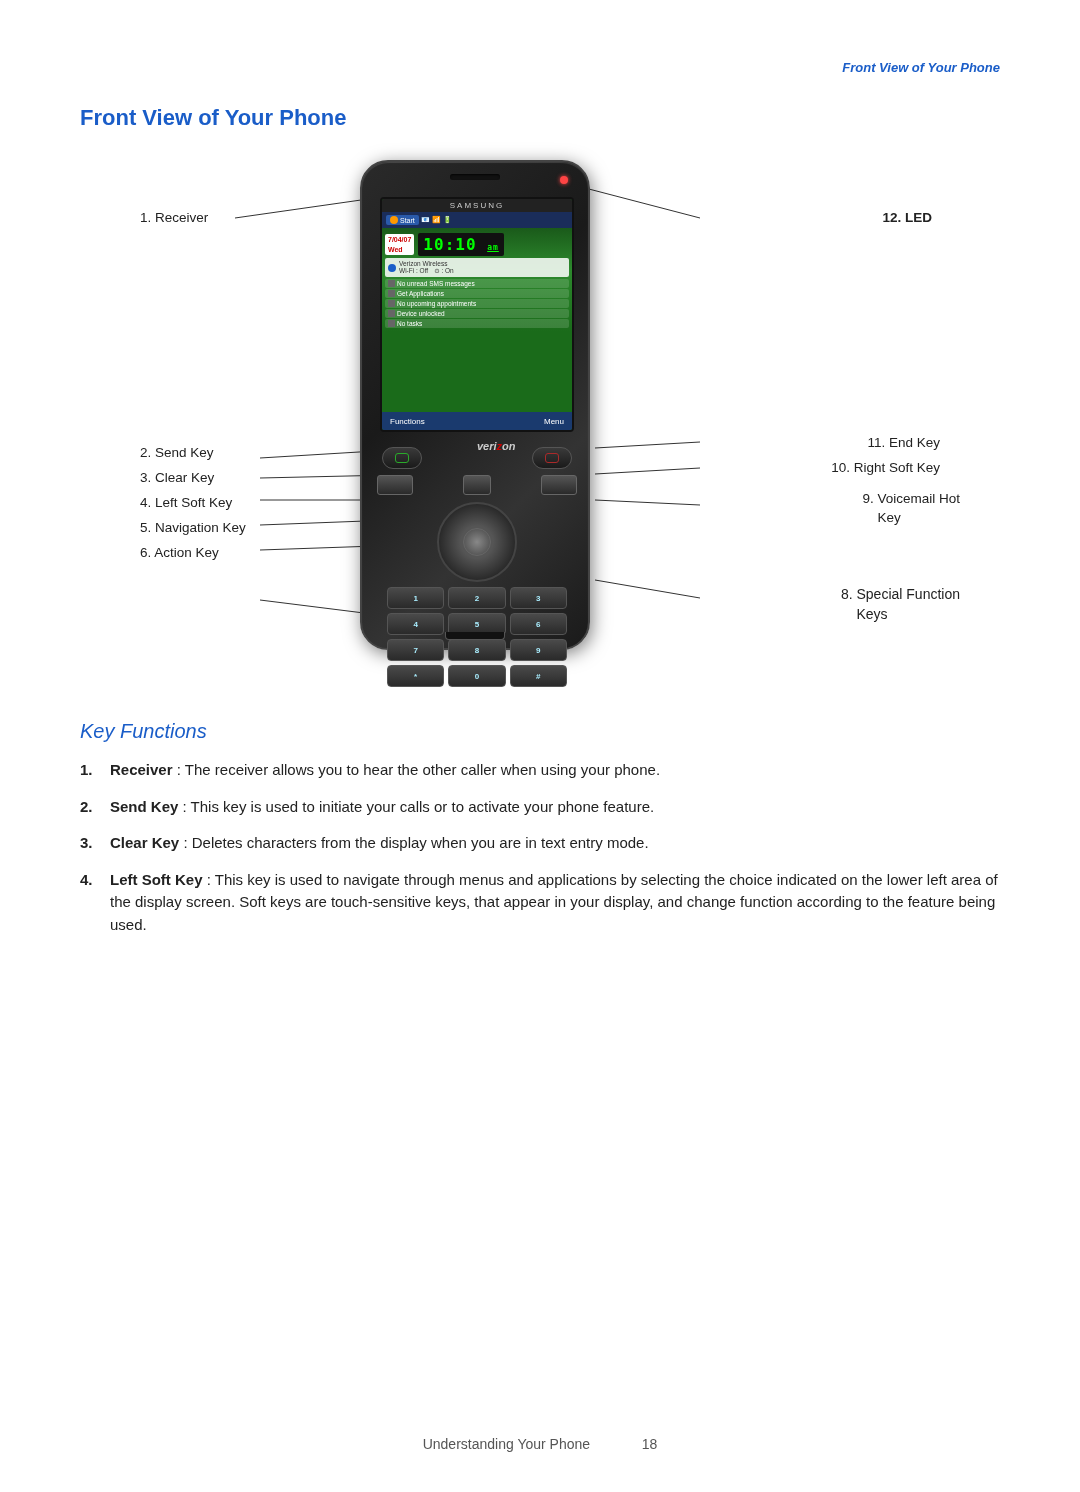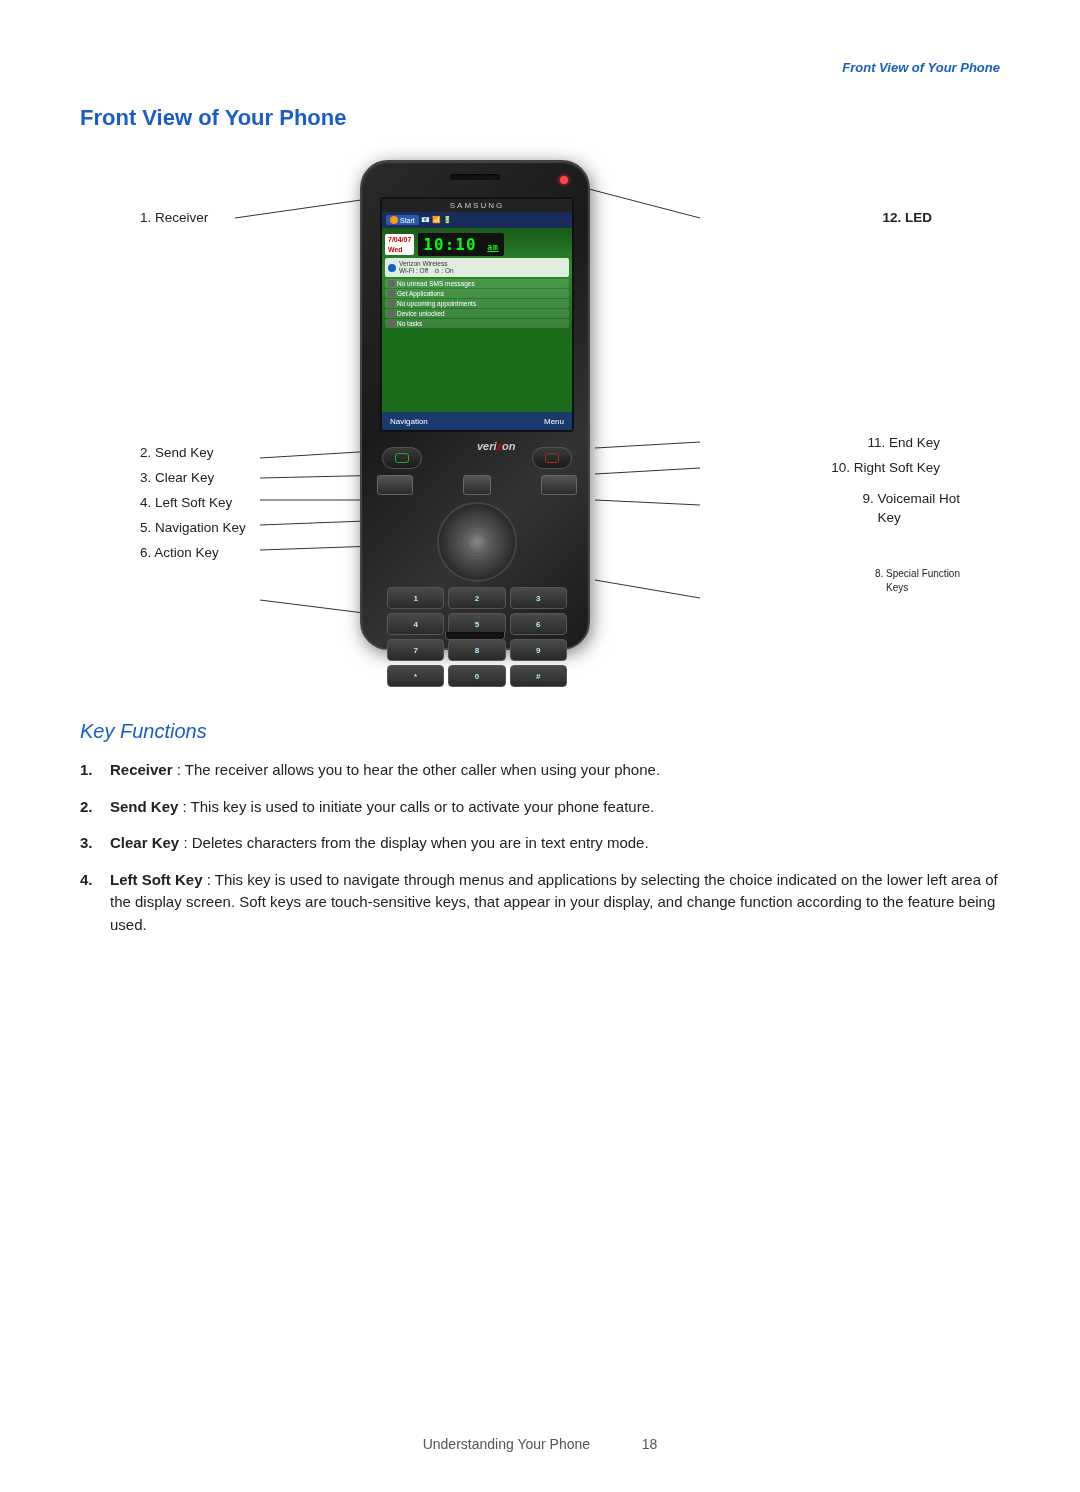--- a/index.html
+++ b/index.html
@@ -447,22 +447,22 @@
       right: 60px;
       top: 350px;
       font-size: 13.5px;
       line-height: 1.4;
       text-align: left;
     }
 
     .label-special {
       position: absolute;
       right: 60px;
-      top: 427px;
-      font-size: 10px;
+      top: 445px;
+      font-size: 14px;
       line-height: 1.4;
     }
 
     
     .connector-svg {
       position: absolute;
       top: 0;
       left: 0;
       width: 960px;
       height: 560px;
@@ -625,21 +625,21 @@
             <span>Device unlocked</span>
           </div>
 
           <div class="screen-msg-row">
             <div class="screen-msg-icon"></div>
             <span>No tasks</span>
           </div>
         </div>
 
         <div class="screen-bottom-bar">
-          <span>Navigation</span>
+          <span>Functions</span>
           <span>Menu</span>
         </div>
       </div>
 
       <div style="position:absolute;left:75px;top:278px;font-size:11px;color:#ccc;font-style:italic;font-weight:bold;margin-left:40px;">
         veri<span style="color:#cc0000;">z</span>on
       </div>
 
       <div class="phone-keys-area">
 

